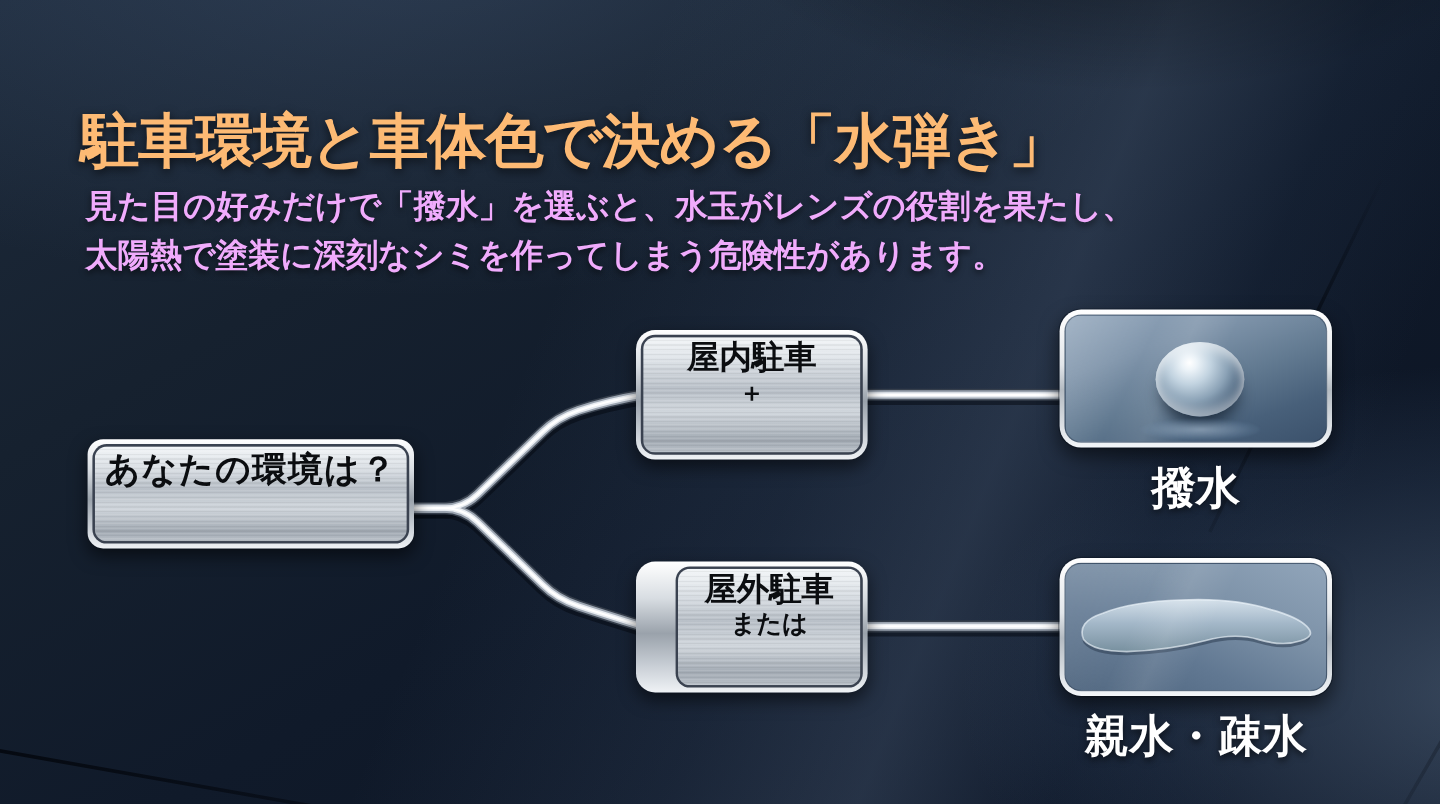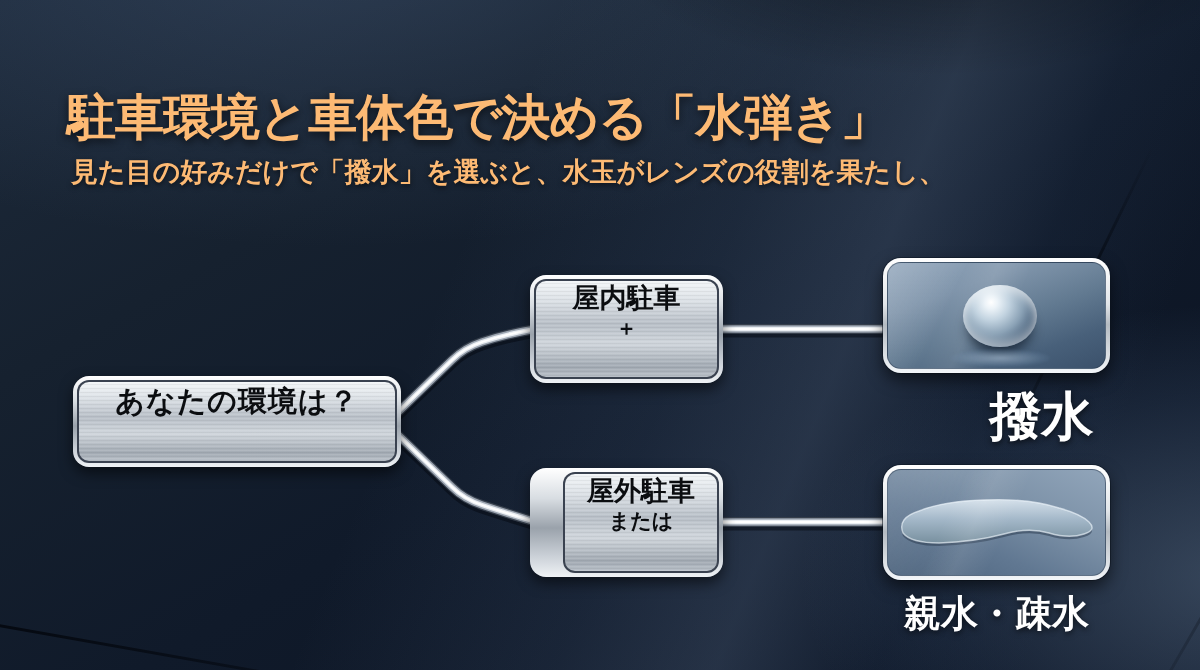--- a/index.html
+++ b/index.html
@@ -26,28 +26,28 @@
     background:linear-gradient(180deg, rgba(2,5,11,.6), rgba(2,5,11,.1));
     transform:rotate(30deg); }
   
   .page-title {
     position:absolute; left:67px; top:52px; z-index:3;
     font-size:49px; font-weight:800; letter-spacing:-1px; color:#fdba74;
     text-shadow:0 3px 8px rgba(0,0,0,.65); white-space:nowrap;
   }
   .page-subtitle {
     position:absolute; left:71px; top:152px; z-index:3;
-    font-size:27px; font-weight:700; line-height:41px; color:#fdba74;
+    font-size:27px; font-weight:700; line-height:41px; color:#f0abfc;
     text-shadow:0 2px 5px rgba(0,0,0,.6); white-space:nowrap;
   }
   
   .pipes { position:absolute; left:0; top:0; z-index:2; }
   
   .node { position:absolute; z-index:3; }
-  #node-root        { left:73px;  top:376px; width:328px; height:91px;  }
+  #node-root        { left:73px;  top:366px; width:272px; height:91px;border-radius:13px;  }
   #node-cond-top    { left:530px; top:275px; width:193px; height:108px; }
   #node-cond-bottom { left:530px; top:468px; width:193px; height:109px;padding-left:33px; }
   #photo-top        { left:883px; top:258px; width:227px; height:115px; }
   #photo-bottom     { left:883px; top:465px; width:227px; height:115px; }
   .metal-frame {
     padding:4px; border-radius:16px;
     background:linear-gradient(180deg,#ffffff 0%,#d8dde2 28%,#9aa2ab 55%,#c9cfd6 80%,#eff2f5 100%);
     box-shadow:0 6px 14px rgba(0,0,0,.55);
   }
   .metal-line { height:100%; padding:2px; border-radius:12px; background:#3a4250; }
@@ -91,40 +91,41 @@
   .bead-reflection {
     position:absolute; left:62px; top:86px; width:100px; height:18px; border-radius:50%;
     background:radial-gradient(ellipse at center, rgba(185,205,225,.55), rgba(120,150,180,.18) 60%, transparent 78%);
     filter:blur(1px);
   }
   
   .result-label {
     position:absolute; z-index:3; width:227px; text-align:center;
     font-weight:800; color:#ffffff; text-shadow:0 2px 6px rgba(0,0,0,.65); white-space:nowrap;
   }
-  #label-top    { left:928px; top:382px; font-size:52px; }
+  #label-top    { left:883px; top:382px; font-size:37px; }
   #label-bottom { left:883px; top:589px; font-size:37px; }
 </style>
 </head>
 <body>
 
 <div id="stage">
 
   <div class="bg-layer bg-base"></div>
   <div class="bg-layer bg-glow-top"></div>
   <div class="bg-layer bg-sheen"></div>
   <div class="bg-layer bg-fender"></div>
   <div class="bg-layer bg-corner-dark"></div>
   <div class="crease crease-1"></div>
   <div class="crease crease-2"></div>
   <div class="crease crease-3"></div>
 
   <h1 class="page-title">駐車環境と車体色で決める「水弾き」</h1>
   <div class="page-subtitle">
     <div>見た目の好みだけで「撥水」を選ぶと、水玉がレンズの役割を果たし、</div>
+    <div>太陽熱で塗装に深刻なシミを作ってしまう危険性があります。</div>
   </div>
 
   <svg class="pipes" width="1200" height="670" viewBox="0 0 1200 670">
     <defs>
       <path id="pipe-upper" d="M340,423.5 H370 Q386,423.5 398,412 L452,360 Q464,348 482,342 Q506,334 536,329"></path>
       <path id="pipe-lower" d="M340,423.5 H370 Q386,423.5 398,435 L452,487 Q464,499 482,505 Q506,513 536,522"></path>
       <path id="pipe-h-top" d="M718,329 H890"></path>
       <path id="pipe-h-bottom" d="M718,522 H890"></path>
     </defs>
     <g fill="none" stroke="rgba(3,8,16,.5)" stroke-width="11" transform="translate(0,3)">

